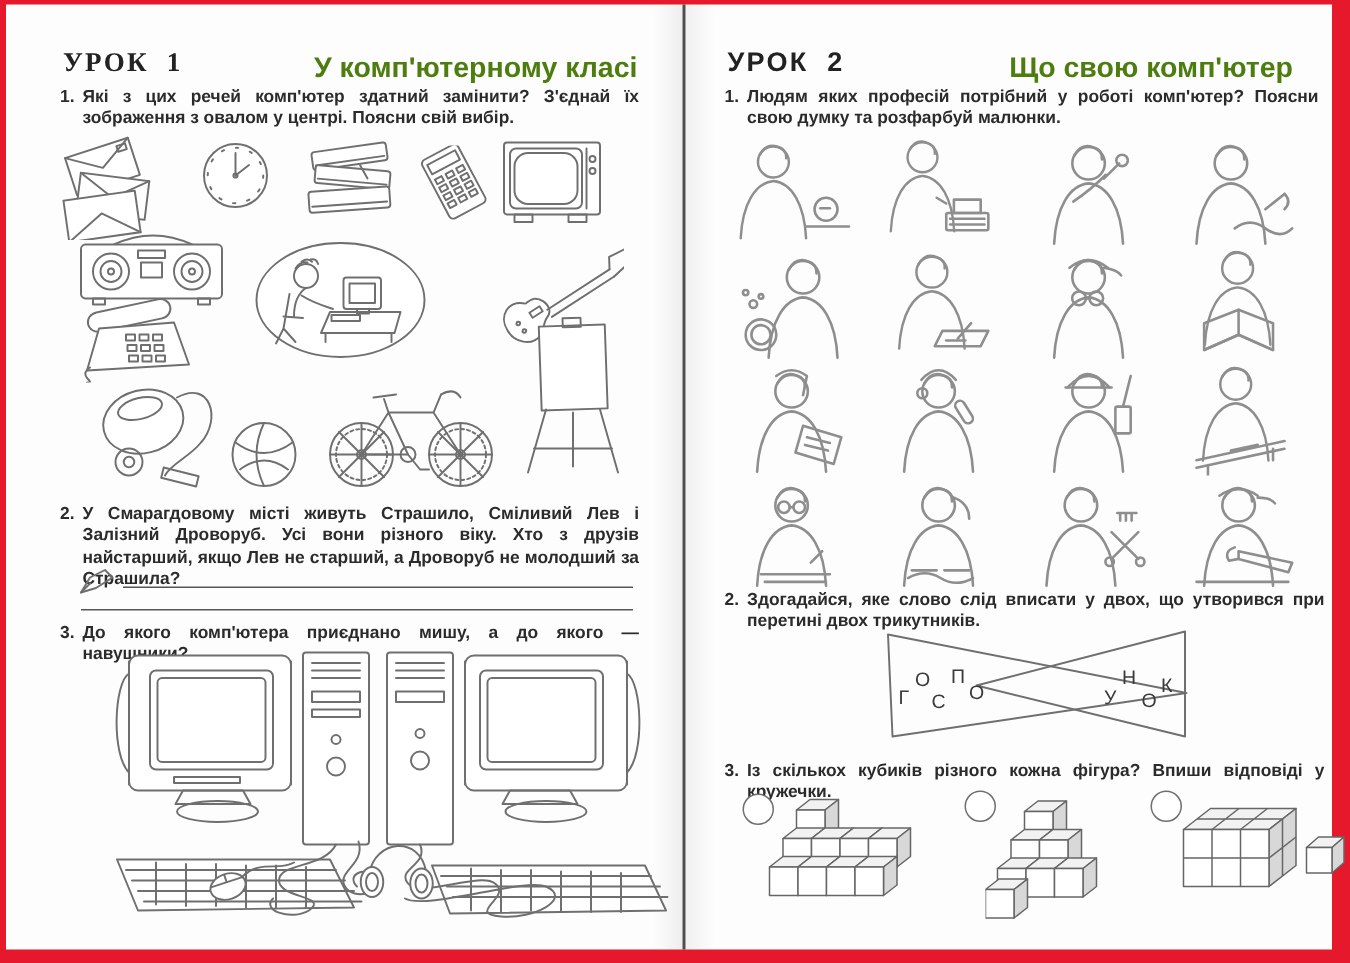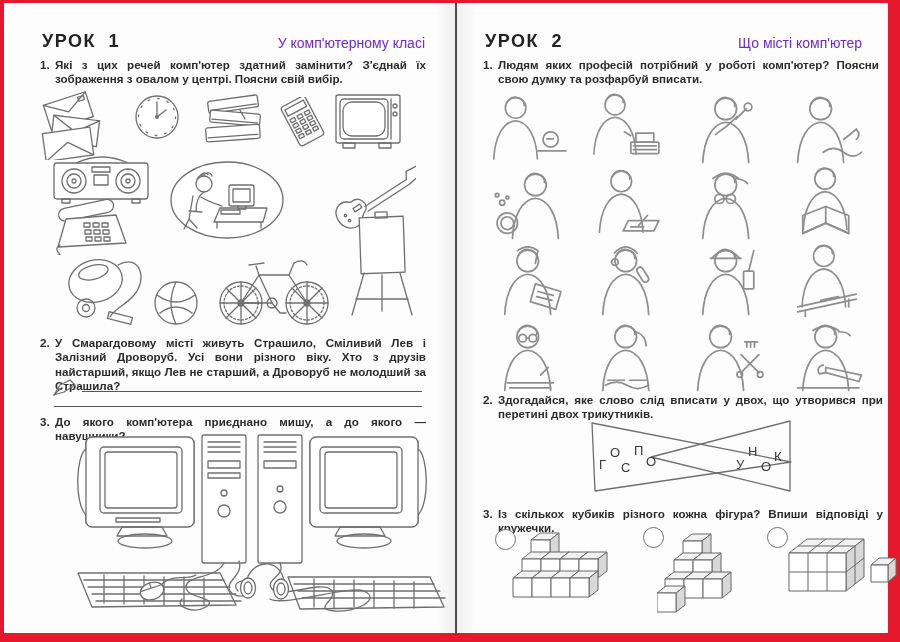--- a/index.html
+++ b/index.html
@@ -14,21 +14,21 @@
   
   #fold{position:absolute;left:455px;top:3px;width:2px;height:630px;background:#4d4d4d;}
   #fold-shade-l{position:absolute;left:435px;top:3px;width:20px;height:630px;
     background:linear-gradient(to right,rgba(0,0,0,0),rgba(0,0,0,0.06));}
   #fold-shade-r{position:absolute;left:457px;top:3px;width:20px;height:630px;
     background:linear-gradient(to left,rgba(0,0,0,0),rgba(0,0,0,0.05));}
   .page{position:absolute;top:3px;height:630px;}
   #page-left{left:4px;width:451px;}
   #page-right{left:457px;width:431px;}
   .lesson{position:absolute;font-size:18px;font-weight:bold;letter-spacing:1.5px;word-spacing:6px;color:#222;}
-  .lesson-title{position:absolute;font-size:14px;font-weight:normal;color:#6d28d9;}
+  .lesson-title{position:absolute;font-size:19px;font-weight:bold;color:#4d7c0f;}
   .task{position:absolute;font-size:11.6px;line-height:1.24;text-align:justify;}
   .task .num{position:absolute;left:0;top:0;font-weight:bold;}
   .task .txt{display:block;padding-left:15px;font-weight:bold;}
   .wline{position:absolute;height:0;border-top:1.2px solid #555;}
   .acircle{position:absolute;width:19px;height:19px;border:1.3px solid #6f6f6f;border-radius:50%;background:#fff;}
   
   svg.la *{fill:none;stroke:#6f6f6f;stroke-width:1.3;stroke-linecap:round;stroke-linejoin:round;}
   svg.la .wf{fill:#fff;}
   svg.ppl *{fill:none;stroke:#8e8e8e;stroke-width:1.35;stroke-linecap:round;stroke-linejoin:round;}
   svg.cubes *{stroke:#666;stroke-width:1;stroke-linejoin:round;}
@@ -52,21 +52,21 @@
 
   <div class="edge" id="edge-top"></div>
   <div class="edge" id="edge-left"></div>
   <div class="edge" id="edge-right"></div>
   <div class="edge" id="edge-bottom"></div>
   <div id="fold-shade-l"></div>
   <div id="fold-shade-r"></div>
   <div id="fold"></div>
 
   <div class="page" id="page-left">
-    <div class="lesson" style="left:38px;top:28px;">УРОК 1</div>
+    <div class="lesson" style="left:38px;top:28px;font-family:Liberation Serif, serif;">УРОК 1</div>
     <div class="lesson-title" style="right:30px;top:32px;">У комп'ютерному класі</div>
 
     <div class="task" style="left:36px;top:55px;width:386px;">
       <span class="num">1.</span>
       <span class="txt">Які з цих речей комп'ютер здатний замінити? З'єднай їх зображення з овалом у центрі. Поясни свій вибір.</span>
     </div>
 
     <svg class="la" style="position:absolute;left:36px;top:87px;" width="68" height="70" viewBox="0 0 68 70">
       <g transform="rotate(-18 28 20)">
           <rect class="wf" x="6" y="8" width="44" height="26"></rect>
@@ -314,25 +314,25 @@
       <path d="M212,152 C216,128 246,126 250,150" stroke="#6f6f6f"></path>
       <ellipse class="wf" cx="214" cy="157" rx="7.5" ry="10"></ellipse>
         <ellipse class="wf" cx="247" cy="158" rx="7.5" ry="10"></ellipse>
       <ellipse cx="214" cy="157" rx="4" ry="6"></ellipse>
         <ellipse cx="247" cy="158" rx="4" ry="6"></ellipse>
     </svg>
   </div>
 
   <div class="page" id="page-right">
     <div class="lesson" style="left:28px;top:28px;">УРОК 2</div>
-    <div class="lesson-title" style="right:26px;top:32px;">Що місті комп'ютер</div>
+    <div class="lesson-title" style="right:26px;top:32px;">Що свою комп'ютер</div>
 
     <div class="task" style="left:26px;top:55px;width:396px;">
       <span class="num">1.</span>
-      <span class="txt">Людям яких професій потрібний у роботі комп'ютер? Поясни свою думку та розфарбуй вписати.</span>
+      <span class="txt">Людям яких професій потрібний у роботі комп'ютер? Поясни свою думку та розфарбуй малюнки.</span>
     </div>
 
     <div class="cell" style="left:24px;top:88px;">
       <svg class="ppl" width="96" height="74" viewBox="0 0 62 58">
         <use href="#prsn" transform="translate(-8,0) scale(0.95)"></use>
         <circle cx="48" cy="38" r="6"></circle>
           <path d="M45,37.5 h5"></path>
           <path d="M38,47 h22"></path>
       </svg>
     </div>

